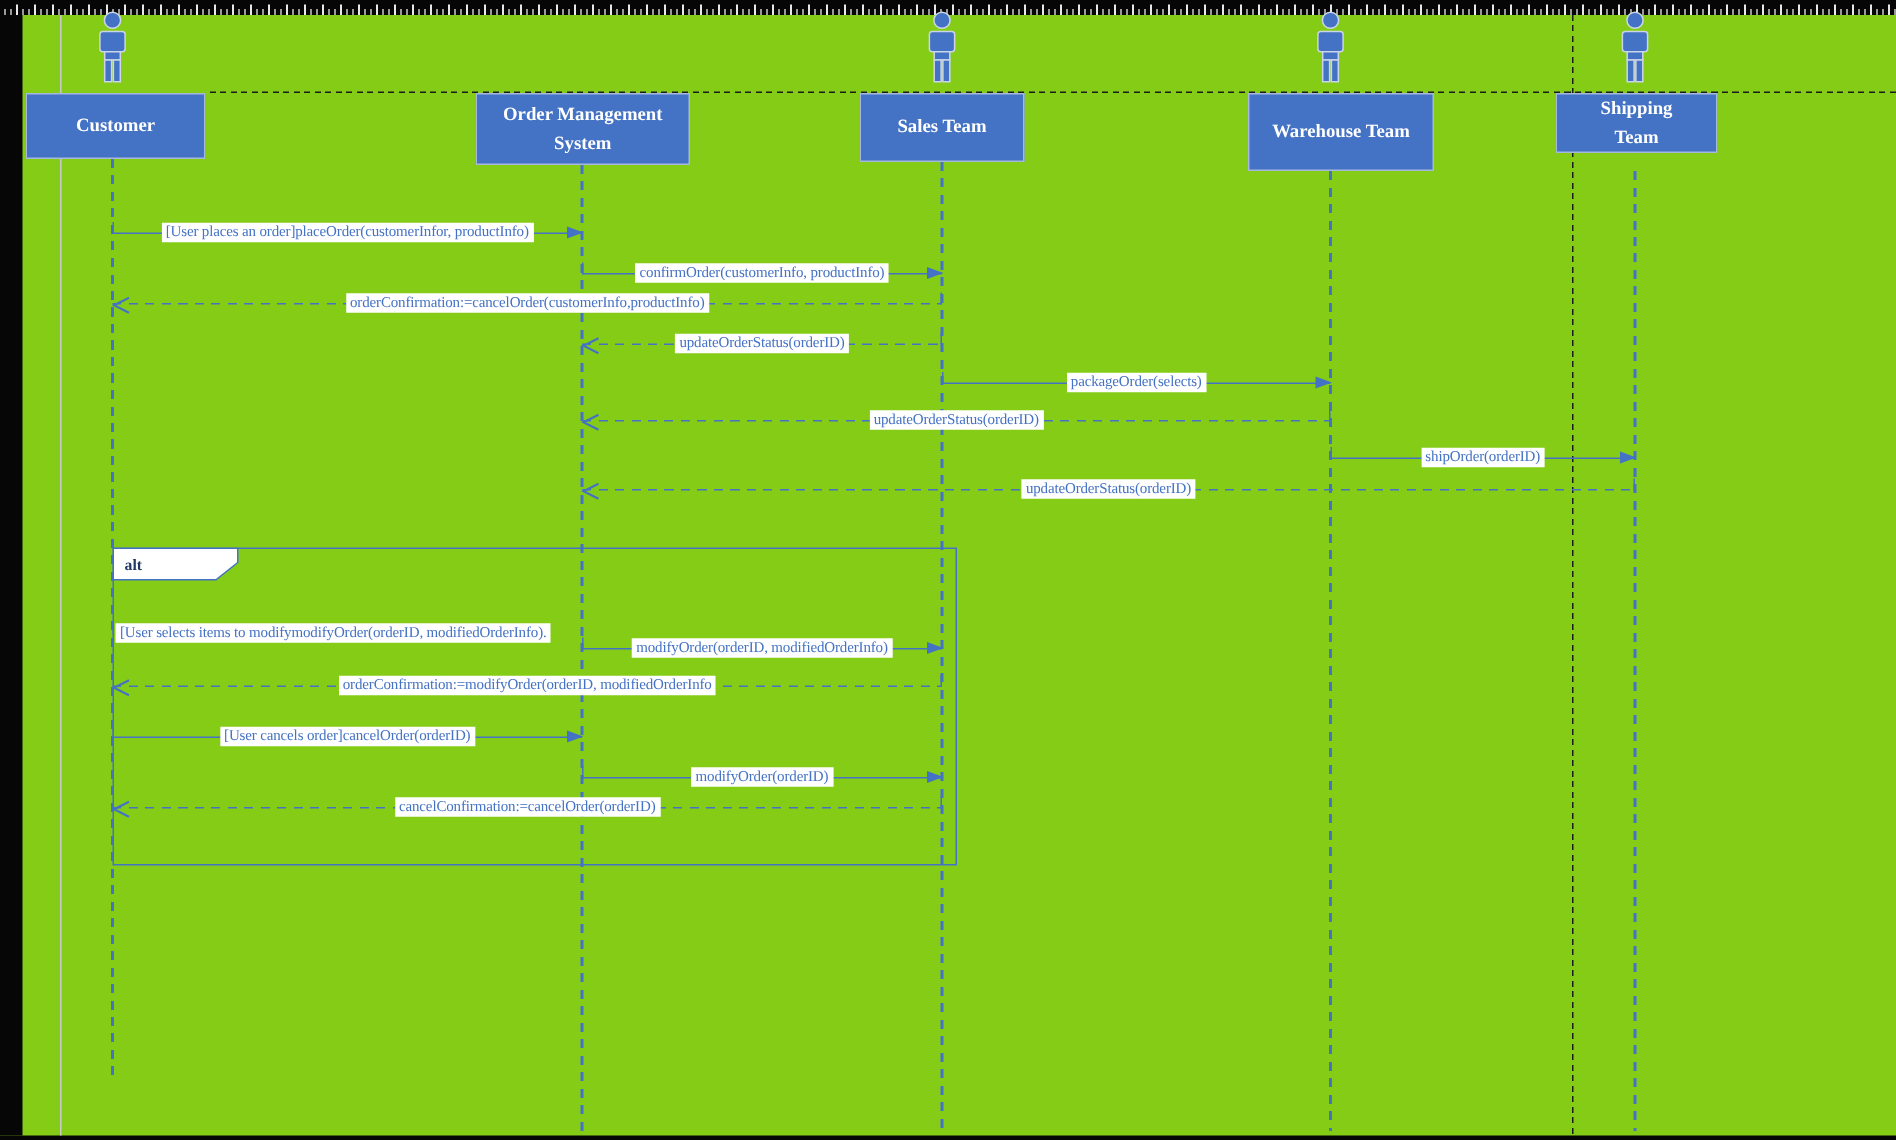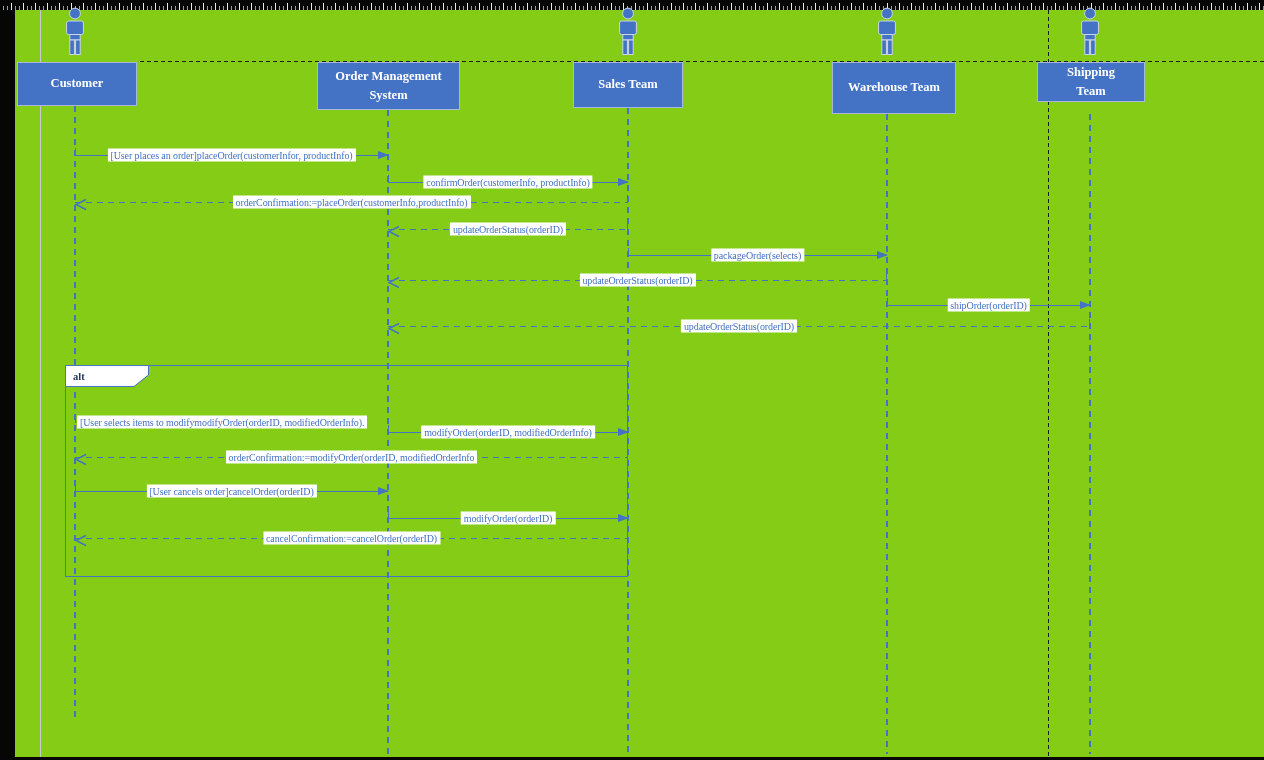--- a/index.html
+++ b/index.html
@@ -35,21 +35,21 @@
   .tick{position:absolute;top:-8.5px;width:1.4px;height:8.5px;background:#4472C4;}
   .arrow-solid{position:absolute;right:-1px;top:-5px;width:0;height:0;
     border-top:4.5px solid transparent;border-bottom:4.5px solid transparent;
     border-left:11px solid #4472C4;}
   .arrow-open{position:absolute;left:-1px;top:-6.5px;}
   .mlabel{position:absolute;left:50%;top:-1px;transform:translate(-50%,-50%);
     background:#fff;color:#4472C4;font-size:10px;letter-spacing:-0.1px;
     line-height:13px;white-space:nowrap;padding:0 3px;}
   .mlabel.guard{left:2px;transform:translate(0,-50%);}
   
-  .fragment{position:absolute;left:65px;top:365px;width:563px;height:212px;z-index:2;
+  .fragment{position:absolute;left:75px;top:365px;width:563px;height:212px;z-index:2;
     border:1px solid #4472C4;box-sizing:border-box;}
   .fragment-tab{position:absolute;left:-1px;top:-1px;}
 </style>
 </head>
 <body>
 
 <div id="screen">
 
   <div class="ruler"></div>
   <div class="edge-left"></div>
@@ -146,21 +146,21 @@
         <div class="tick" style="left: 0px;"></div>
         <div class="arrow-solid"></div>
         <span class="mlabel">confirmOrder(customerInfo, productInfo)</span>
       </div>
       <div class="msg" style="left: 75px; top: 203px; width: 553px;">
         <div class="mline dashed"></div>
         <div class="tick" style="right: 0px;"></div>
         <div class="arrow-open"><svg width="13" height="13">
             <path d="M12 1.5 L2 6.5 L12 11.5" fill="none" stroke="#4472C4" stroke-width="1.4"></path>
           </svg></div>
-        <span class="mlabel">orderConfirmation:=placeOrder(customerInfo,productInfo)</span>
+        <span class="mlabel">orderConfirmation:=cancelOrder(customerInfo,productInfo)</span>
       </div>
       <div class="msg" style="left: 388px; top: 230px; width: 240px;">
         <div class="mline dashed"></div>
         <div class="tick" style="right: 0px;"></div>
         <div class="arrow-open"><svg width="13" height="13">
             <path d="M12 1.5 L2 6.5 L12 11.5" fill="none" stroke="#4472C4" stroke-width="1.4"></path>
           </svg></div>
         <span class="mlabel">updateOrderStatus(orderID)</span>
       </div>
       <div class="msg" style="left: 628px; top: 256px; width: 259px;">

